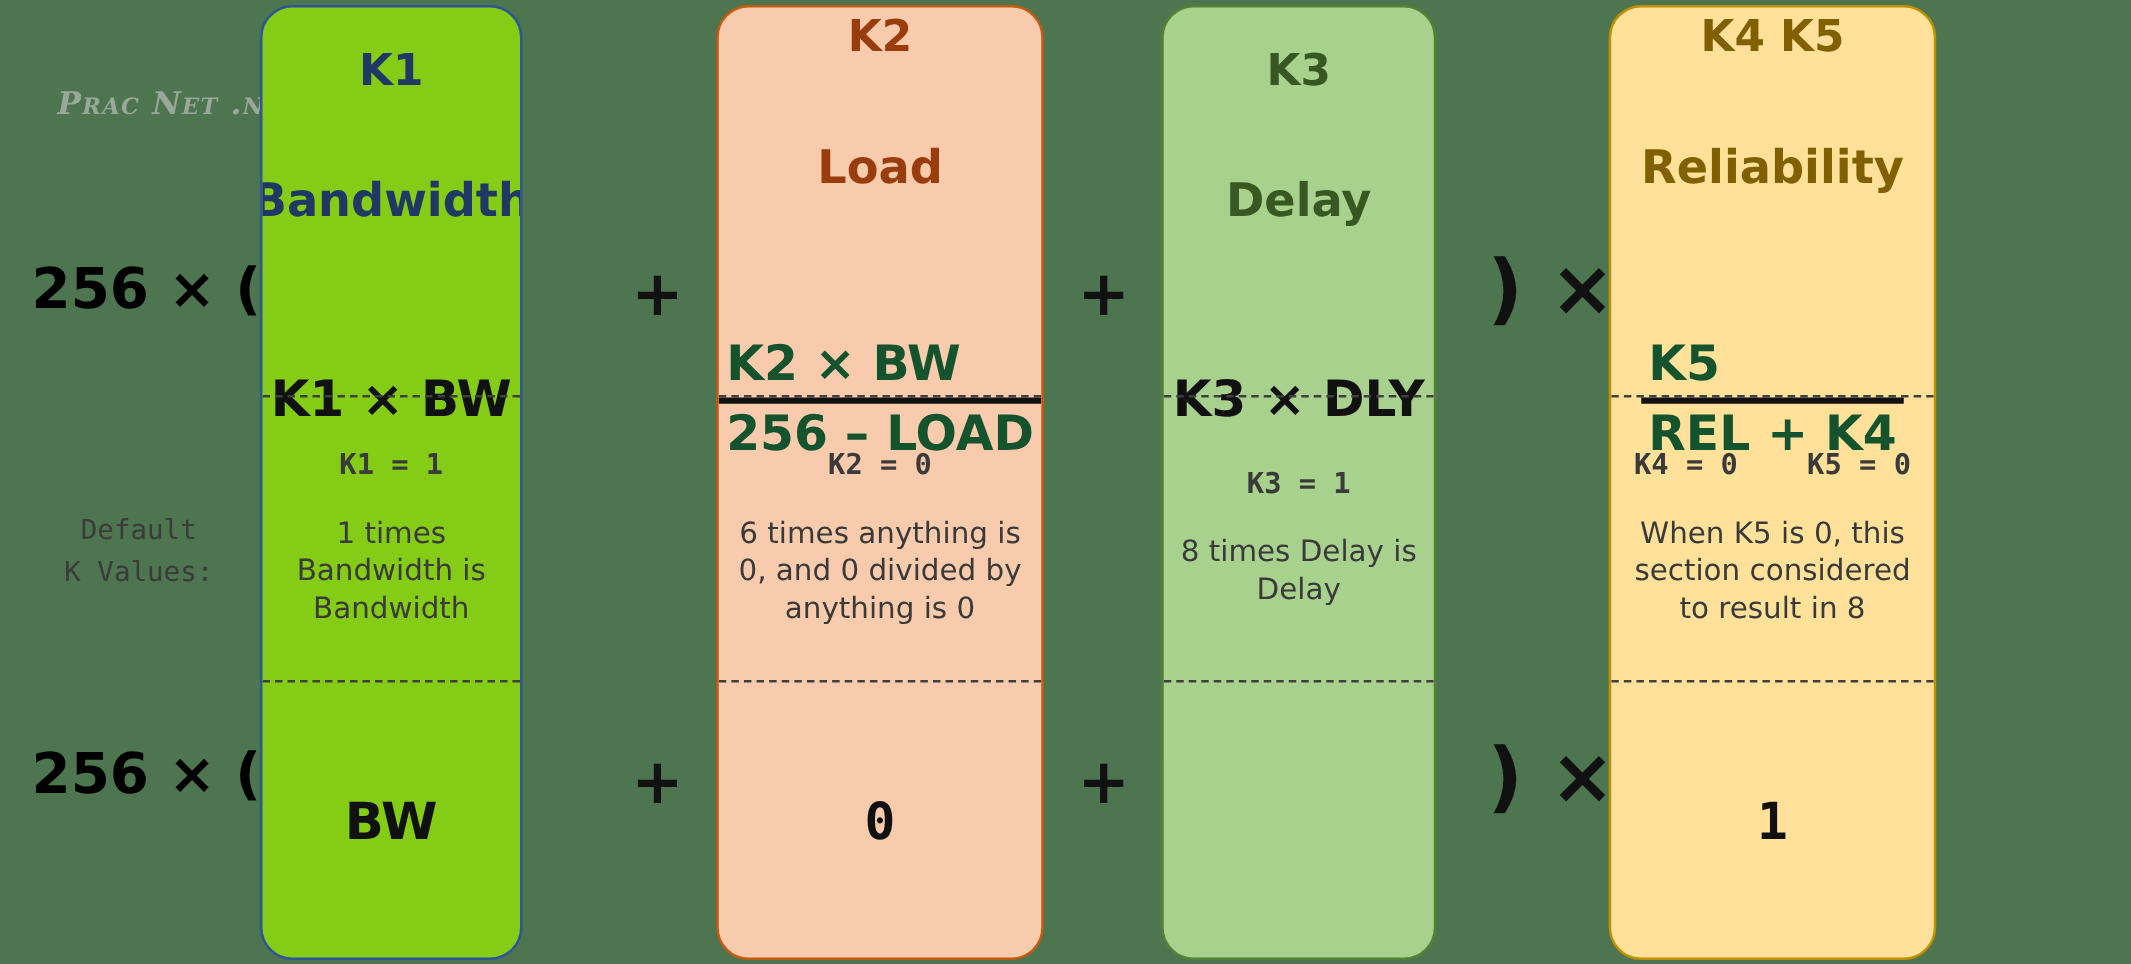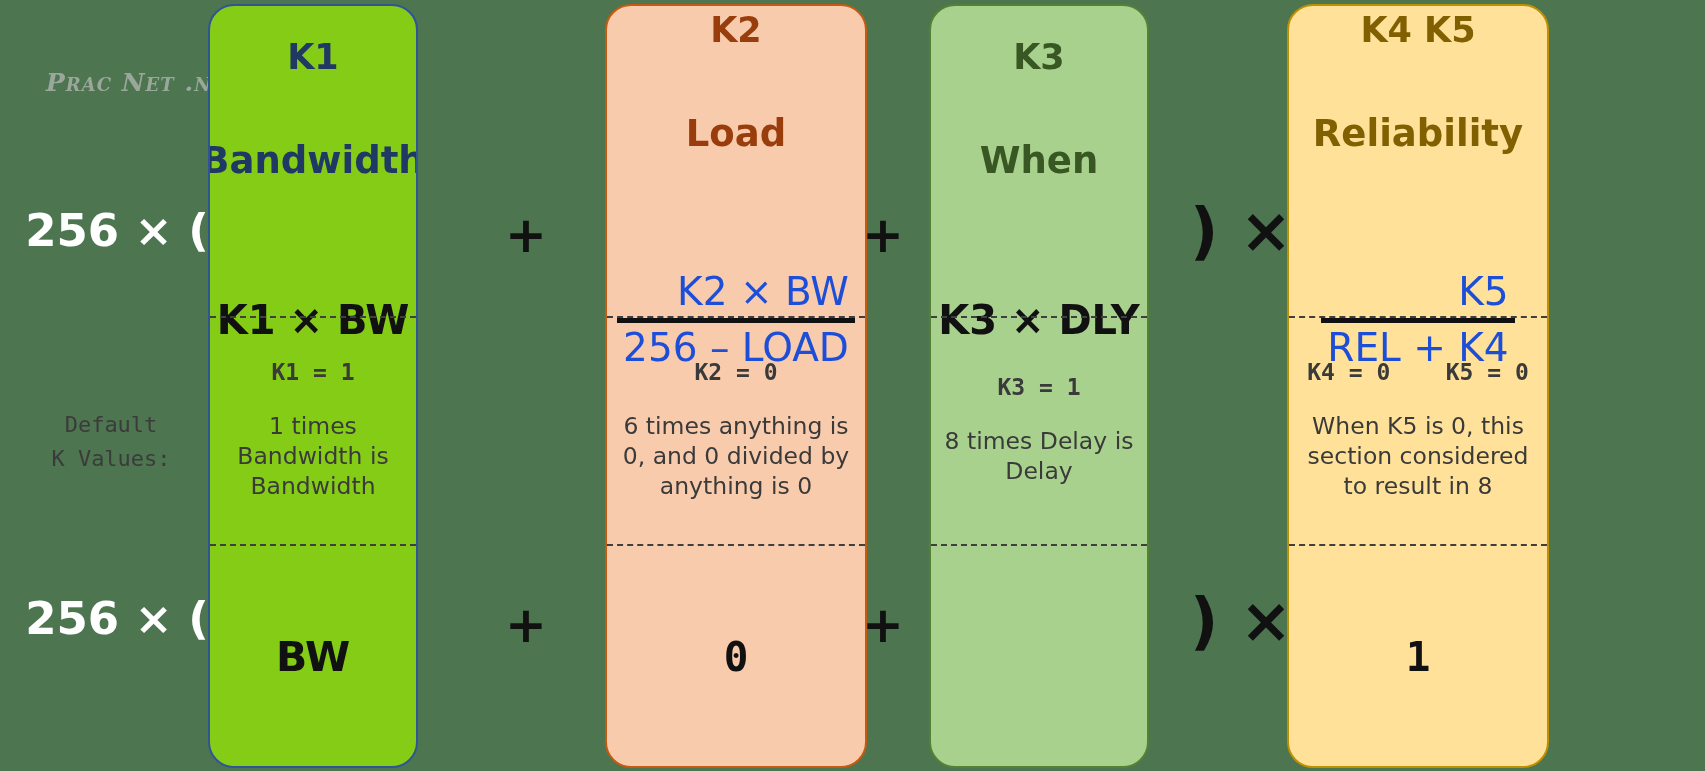--- a/index.html
+++ b/index.html
@@ -35,21 +35,21 @@
   .lead-col {
     position: absolute;
     left: 0; top: 0;
     width: 234px; height: 771px;
   }
   .lead-formula {
     position: absolute;
     left: 0;
     width: 234px;
     text-align: center;
-    color: #ffffff;
+    color: #000000;
     font-weight: bold;
     font-size: 45px;
     font-family: "DejaVu Sans", sans-serif;
     white-space: nowrap;
   }
   .lead-top { top: 204px; }
   .lead-bottom { top: 592px; }
 
   .default-label {
     position: absolute;
@@ -121,23 +121,23 @@
   .card-expr {
     margin-top: 58px;
     font-weight: bold;
     font-size: 40px;
     color: #111;
     white-space: nowrap;
   }
 
   .frac {
     display: inline-block;
-    text-align: right;
-    font-weight: normal;
-    color: #1d4ed8;
+    text-align: left;
+    font-weight: bold;
+    color: #14532d;
     line-height: 1.15;
   }
   .frac .num { font-size: 39px; padding: 0 6px 3px 6px; }
   .frac .bar { height: 5px; background: #111; }
   .frac .den { font-size: 39px; padding: 3px 6px 0 6px; }
 
   .kdefault {
     font-family: "DejaVu Sans Mono", monospace;
     font-weight: bold;
     font-size: 23px;
@@ -195,21 +195,21 @@
     </div>
     <div class="divider div2"></div>
     <div class="sec sec-bottom">
       <div class="bigval" id="res-0">BW</div>
     </div>
   </div>
 
   <div class="op op-plus" style="left:478px; top:206px;">+</div>
   <div class="op op-plus" style="left:478px; top:596px;">+</div>
 
-  <div class="card" id="card-1" style="left: 573px; width: 262px; background: rgb(248, 203, 173); border-color: rgb(197, 90, 17); margin-left: 32px;">
+  <div class="card" id="card-1" style="left: 573px; width: 262px; background: rgb(248, 203, 173); border-color: rgb(197, 90, 17);">
     <div class="sec sec-head">
       <div class="card-title" id="title-1" style="color: rgb(152, 61, 11);">
         <div>K2</div>
         <div class="t-line2">Load</div>
       </div>
       <div class="card-expr">
         <span class="frac">
           <span class="num" style="display:block">K2 × BW</span>
           <span class="bar" style="display:block"></span>
           <span class="den" style="display:block">256 – LOAD</span>
@@ -227,21 +227,21 @@
     </div>
   </div>
 
   <div class="op op-plus" style="left:835px; top:206px;">+</div>
   <div class="op op-plus" style="left:835px; top:596px;">+</div>
 
   <div class="card" id="card-2" style="left: 929px; width: 220px; background: rgb(169, 209, 142); border-color: rgb(84, 130, 53);">
     <div class="sec sec-head">
       <div class="card-title" id="title-2" style="color: rgb(56, 87, 35);">
         <div>K3</div>
-        <div class="t-line2">When</div>
+        <div class="t-line2">Delay</div>
       </div>
       <div class="card-expr">K3 × DLY</div>
     </div>
     <div class="divider div1"></div>
     <div class="sec sec-mid">
       <div class="kdefault">K3 = 1</div>
       <div class="knote">8 times Delay is Delay</div>
     </div>
     <div class="divider div2"></div>
   </div>

